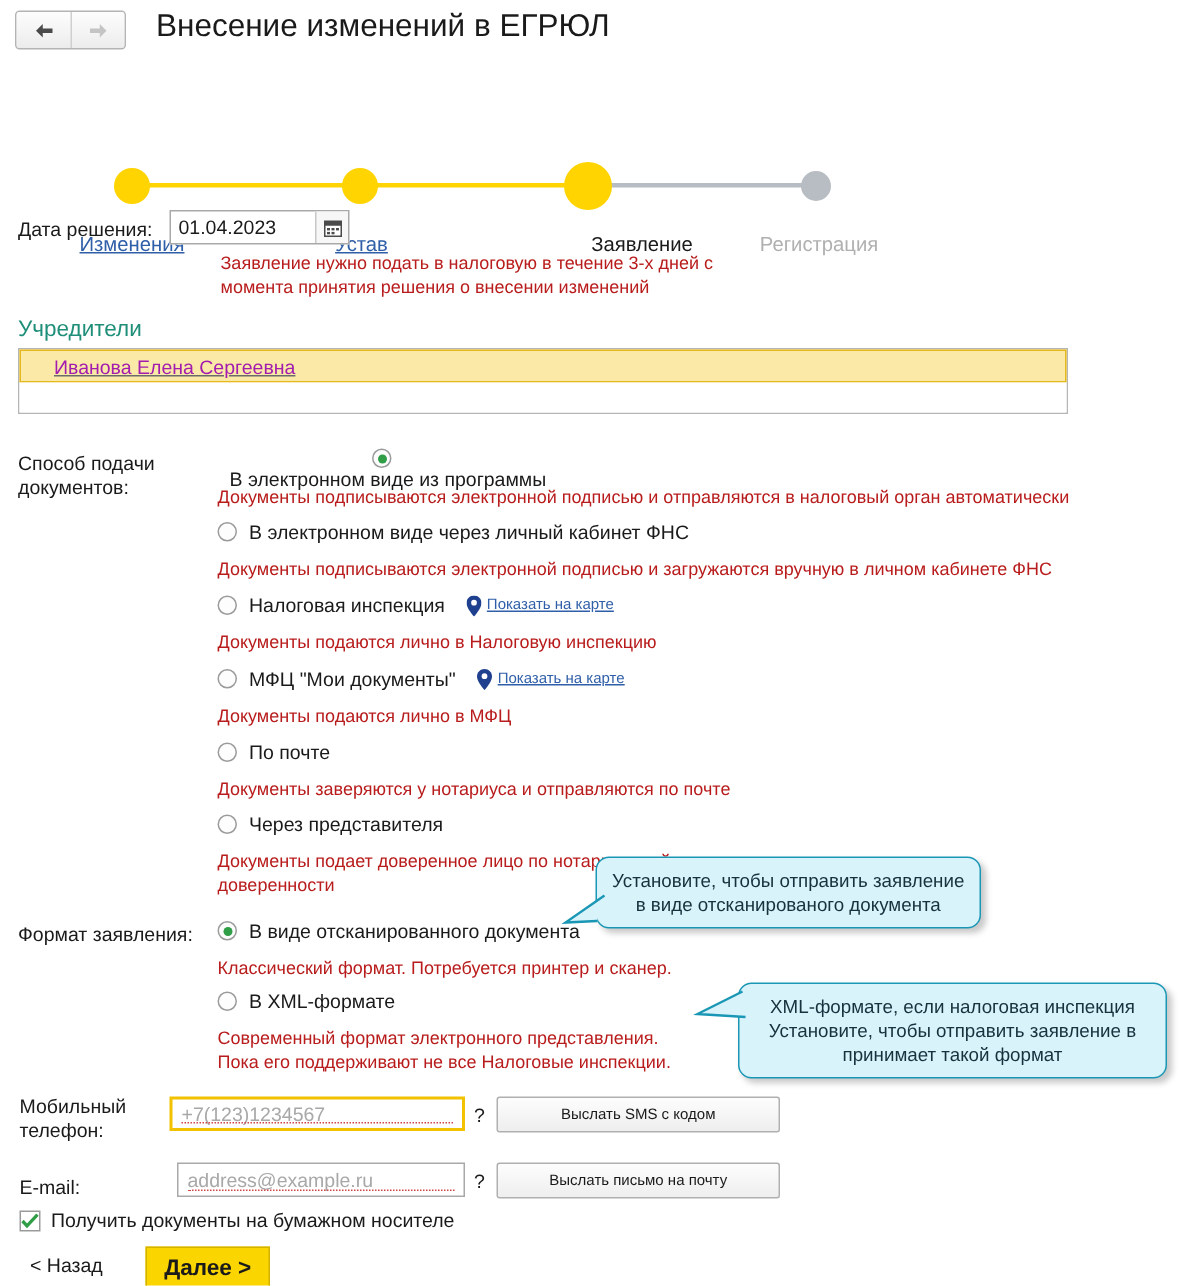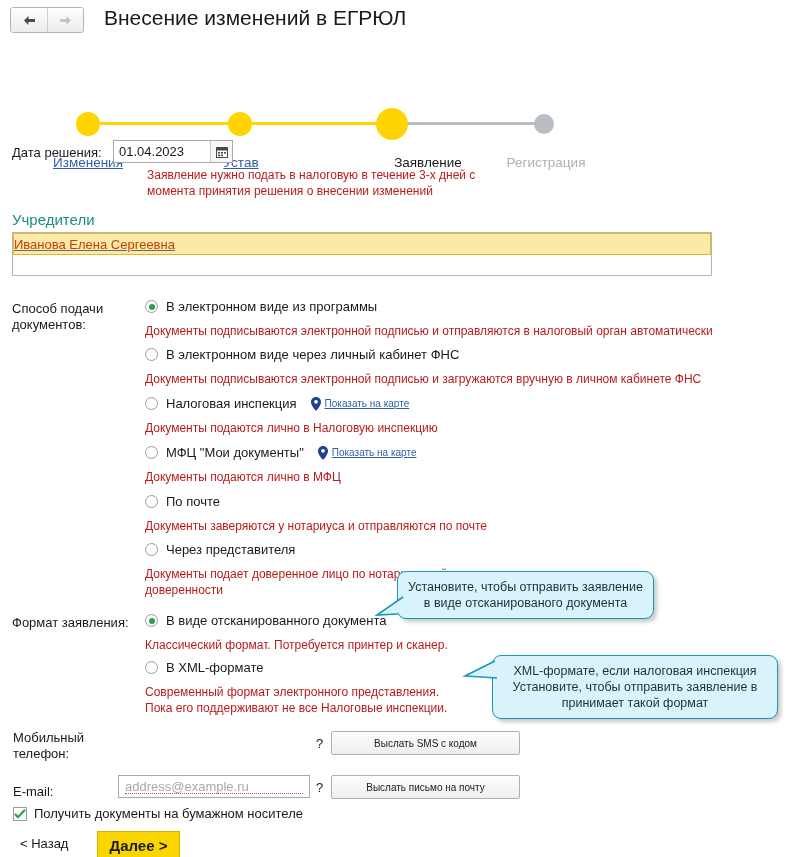--- a/index.html
+++ b/index.html
@@ -66,21 +66,21 @@
   }
   .table {
     position: absolute; left: 12px; top: 232px; width: 700px; height: 44px;
     border: 1px solid #b5b5b5; background: #ffffff;
   }
   .trow-sel {
     position: absolute; left: 0; top: 0; width: 698px; height: 22px;
     background: #fbe9a7; border: 1px solid #e5b91e; display: flex; align-items: center;
   }
   .trow-sel .cell {
-    padding-left: 0; font-size: 13px; color: #c2410c;
+    padding-left: 22px; font-size: 13px; color: #a21caf;
     text-decoration: underline; text-decoration-color: #6b6b6b;
   }
   .trow-empty { position: absolute; left: 0; top: 22px; width: 698px; height: 20px; background: #fff; }
 
   
   .radio { position: absolute; display: flex; align-items: center; }
   .rdot {
     width: 13px; height: 13px; border-radius: 50%;
     border: 1px solid #9b9b9b; background: #fdfdfd;
     display: flex; align-items: center; justify-content: center; flex: none;
@@ -207,21 +207,21 @@
   <div class="table">
     <div class="trow-sel">
       <span class="cell">Иванова Елена Сергеевна</span>
     </div>
     <div class="trow-empty"></div>
   </div>
 
   <div class="lbl" style="left:12px; top:301px;">Способ подачи</div>
   <div class="lbl" style="left:12px; top:317px;">документов:</div>
 
-  <div class="radio" style="left:145px; top:299px;">
+  <div class="radio" style="left:145px; top:299px;flex-direction:column;">
     <span class="rdot on"></span>
     <span class="rlabel">В электронном виде из программы</span>
   </div>
   <div class="hint" style="left:145px; top:323px; width:640px;">Документы подписываются электронной подписью и отправляются в налоговый орган автоматически</div>
 
   <div class="radio" style="left:145px; top:347px;">
     <span class="rdot"></span>
     <span class="rlabel">В электронном виде через личный кабинет ФНС</span>
   </div>
   <div class="hint" style="left:145px; top:371px; width:640px;">Документы подписываются электронной подписью и загружаются вручную в личном кабинете ФНС</div>
@@ -301,20 +301,24 @@
   </div>
   <div class="tip-tail" style="left:462px; top:658px;">
     <svg width="36" height="26" viewBox="0 0 36 26">
       <path d="M35 20 L3 18 L33 3" fill="#d9f3fb" stroke="#1a97b5" stroke-width="1.6"></path>
     </svg>
   </div>
 
   <div class="lbl" style="left:13px; top:730px;">Мобильный</div>
   <div class="lbl" style="left:13px; top:746px;">телефон:</div>
 
+  <div class="inp focus" style="left:113px; top:731px; width:197px;">
+    <span class="ph">+7(123)1234567</span>
+    <span class="underline"></span>
+  </div>
   <div class="qmark" style="left:316px; top:736px;">?</div>
   <div class="btn" style="left:331px; top:731px; width:189px;">Выслать SMS с кодом</div>
 
   <div class="lbl" style="left:13px; top:784px;">E-mail:</div>
   <div class="inp plain" style="left:118px; top:775px; width:192px;">
     <span class="ph">address@example.ru</span>
     <span class="underline"></span>
   </div>
   <div class="qmark" style="left:316px; top:780px;">?</div>
   <div class="btn" style="left:331px; top:775px; width:189px;">Выслать письмо на почту</div>

